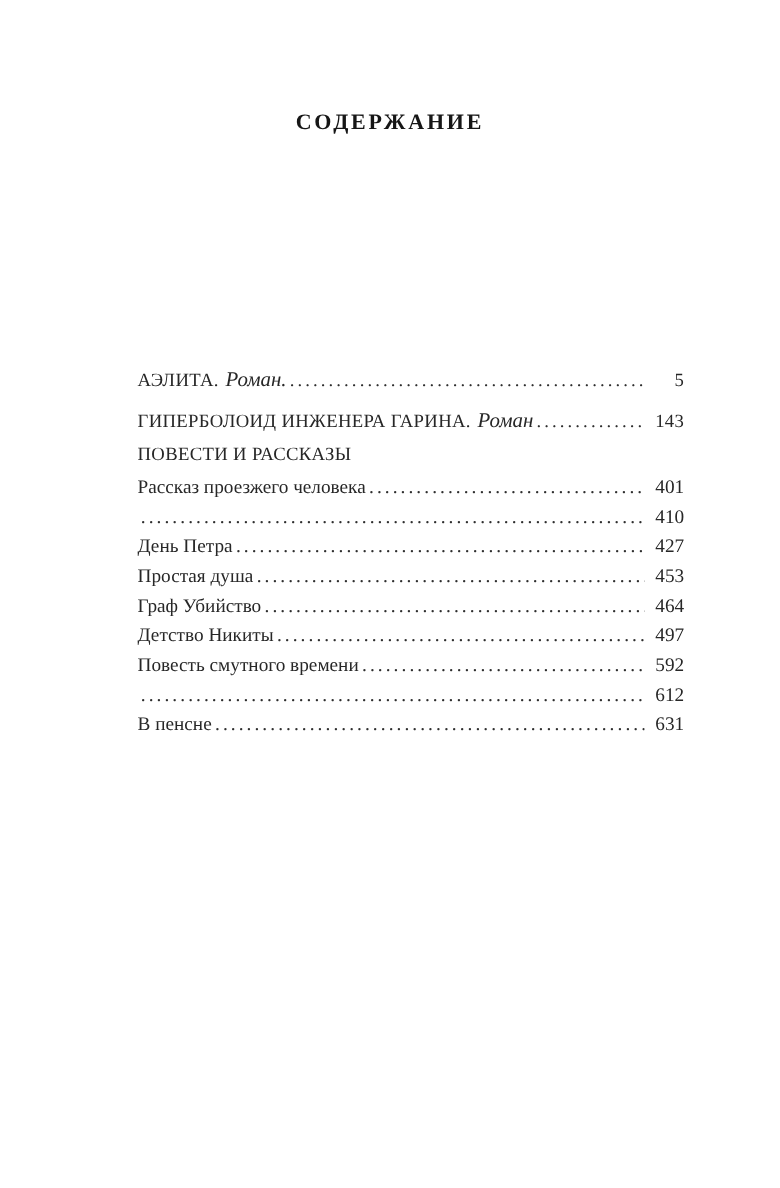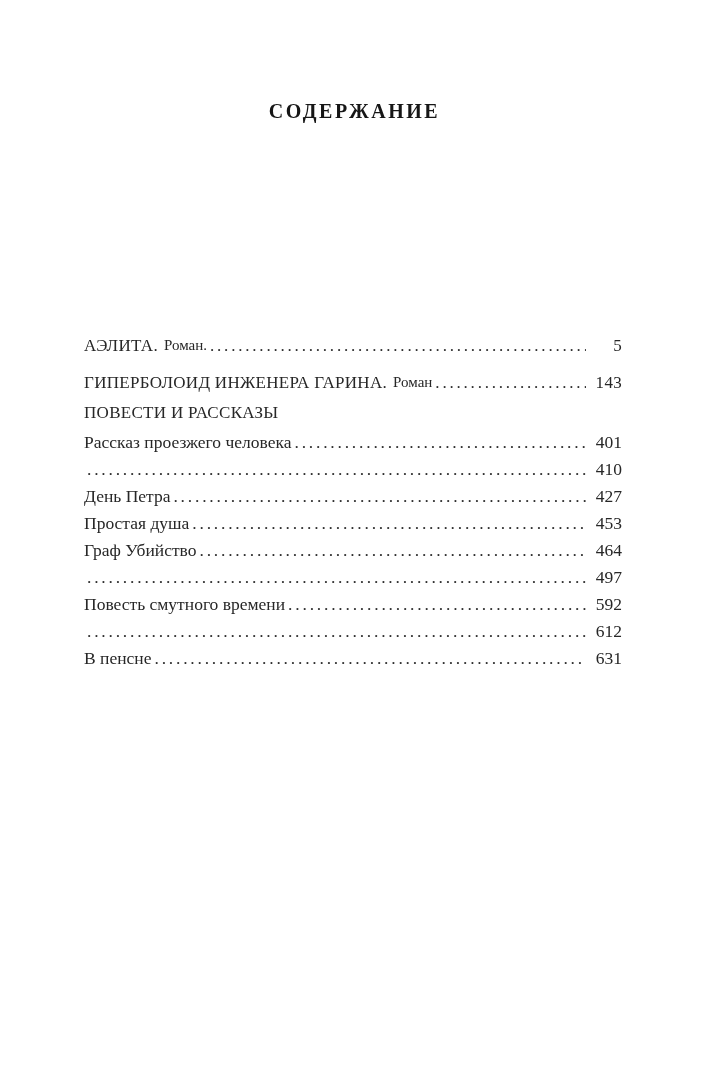--- a/index.html
+++ b/index.html
@@ -29,29 +29,31 @@
     top: 332px;
     left: 84px;
     width: 538px;
   }
   .row {
     display: flex;
     align-items: center;
     height: 27px;
     line-height: 27px;
     font-size: 17.5px;
+    margin-left: 41px;
   }
   .row.caps { font-size: 17px; letter-spacing: 0.3px; }
   .toc .row:nth-child(1) { margin-bottom: 10px; }
   .toc .row:nth-child(2) { margin-bottom: 3px; }
   .toc .row:nth-child(3) { margin-bottom: 3px; }
   .label { flex: 0 0 auto; white-space: nowrap; }
   .annotation {
     flex: 0 0 auto;
-    font-size: 15px;
+    font-style: italic;
+    font-size: 19px;
     letter-spacing: 0;
     margin-left: 6px;
     white-space: nowrap;
   }
   .leader {
     flex: 1 1 auto;
     overflow: hidden;
     white-space: nowrap;
     letter-spacing: 2.8px;
     margin-left: 3px;
@@ -109,20 +111,21 @@
     <span class="leader">..............................................................................................................</span>
     <span class="page-num">453</span>
   </div>
       <div class="row">
     <span class="label">Граф Убийство</span>
 
     <span class="leader">..............................................................................................................</span>
     <span class="page-num">464</span>
   </div>
       <div class="row">
+    <span class="label">Детство Никиты</span>
 
     <span class="leader">..............................................................................................................</span>
     <span class="page-num">497</span>
   </div>
       <div class="row">
     <span class="label">Повесть смутного времени</span>
 
     <span class="leader">..............................................................................................................</span>
     <span class="page-num">592</span>
   </div>

